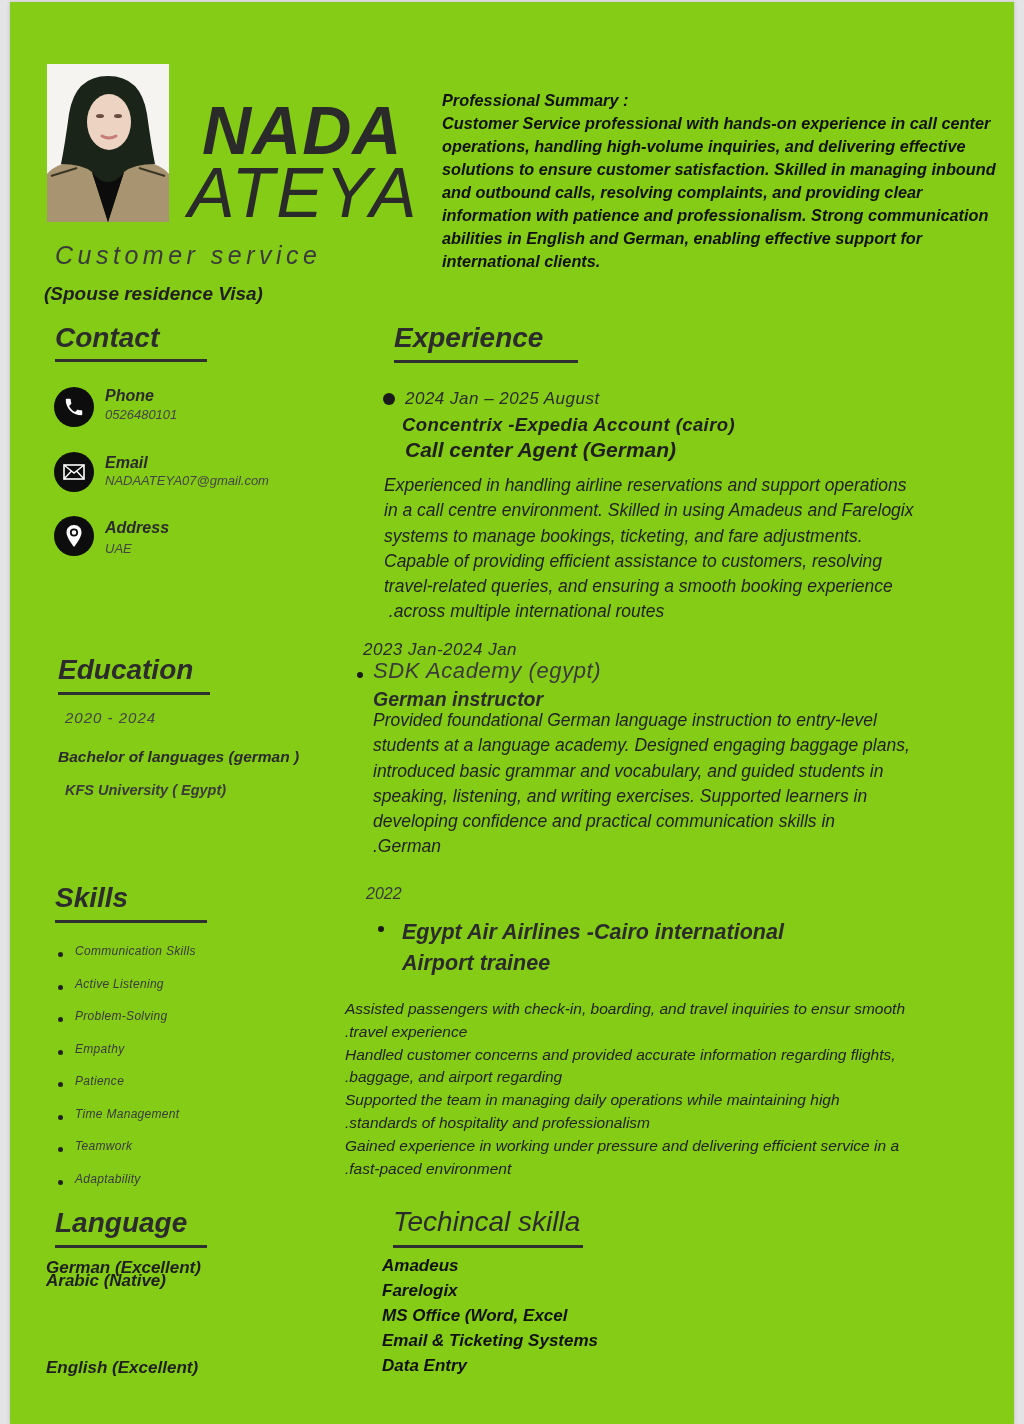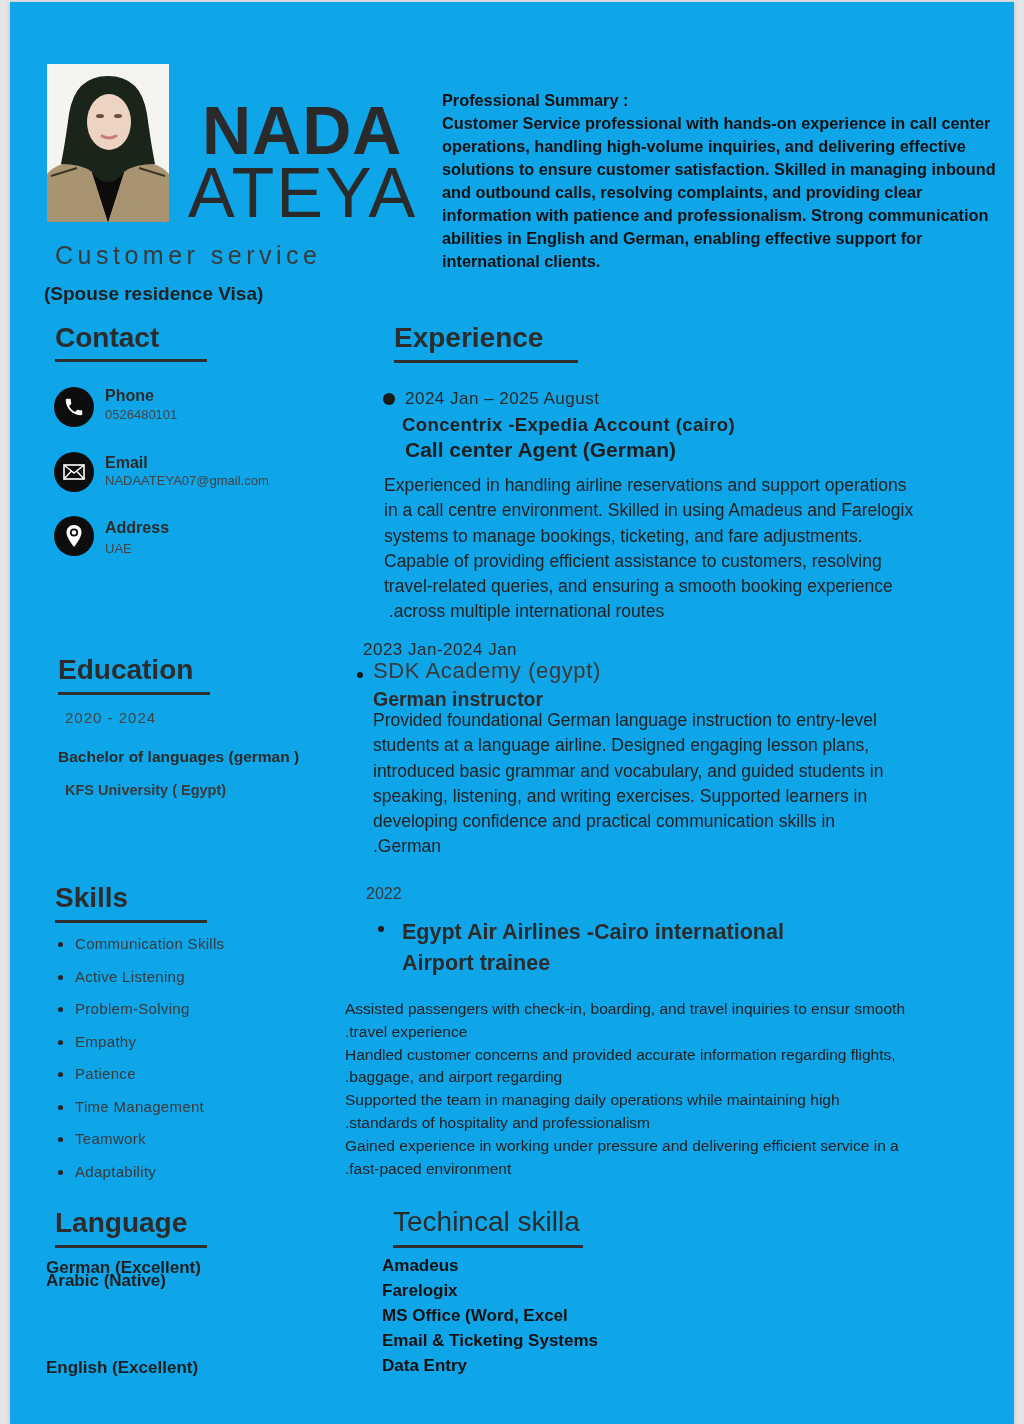--- a/index.html
+++ b/index.html
@@ -4,22 +4,23 @@
 <style>
   html, body { margin: 0; padding: 0; }
   body {
     width: 1024px; height: 1424px; position: relative; overflow: hidden;
     background: #e4e4e6;
     font-family: "Liberation Sans", sans-serif;
     color: #2b2b2b;
   }
   .page {
     position: absolute; left: 10px; top: 2px; width: 1004px; height: 1422px;
-    background: #0ea5e9;
+    background: #84cc16;
     box-shadow: 0 0 4px rgba(0,0,0,0.18);
+    font-style: italic;
   }
   .abs { position: absolute; }
 
   
   .photo { left: 37px; top: 62px; width: 122px; height: 158px; background: #f4f3ef; overflow: hidden; }
   .name1 { left: 192px; top: 92px; font-size: 68px; font-weight: bold; letter-spacing: 1px; color: #2a2a2a; line-height: 72px; }
   .name2 { left: 178px; top: 155px; font-size: 70px; font-weight: normal; letter-spacing: 2px; color: #2a2a2a; line-height: 72px; }
   .role { left: 45px; top: 239px; font-size: 25px; letter-spacing: 4.5px; color: #3a3a3a; }
   .visa { left: 34px; top: 281px; font-size: 19px; font-weight: bold; color: #1f1f1f; }
 
@@ -34,21 +35,21 @@
   .c-label { font-size: 16px; font-weight: bold; color: #2b2b2b; }
   .c-value { font-size: 13px; color: #444; }
 
   
   .edu-years { font-size: 15px; color: #444; letter-spacing: 1px; }
   .edu-degree { font-size: 15.5px; font-weight: bold; color: #2b2b2b; }
   .edu-school { font-size: 14.5px; font-weight: bold; color: #3a3a3a; }
 
   
   .skills { left: 44px; top: 933px; margin: 0; padding: 0; list-style: none; }
-  .skills li { font-size: 15px; color: #3a3a3a; height: 32.5px; display: flex; align-items: flex-start; letter-spacing: 0.3px; }
+  .skills li { font-size: 12px; color: #3a3a3a; height: 32.5px; display: flex; align-items: center; letter-spacing: 0.3px; }
   .skills li .dot { width: 5px; height: 5px; border-radius: 50%; background: #222; margin: 7px 12px 0 4px; flex: none; }
 
   
   .lang { font-size: 17px; font-weight: bold; color: #1f1f1f; }
 
   
   .exp-date { font-size: 17px; color: #2b2b2b; letter-spacing: 0.5px; }
   .exp-company { font-size: 18.5px; font-weight: bold; color: #1f1f1f; letter-spacing: 0.4px; }
   .exp-role { font-size: 21px; font-weight: bold; color: #1f1f1f; }
   .exp-desc { font-size: 17.5px; color: #222; line-height: 25.3px; }
@@ -189,21 +190,21 @@
     <div>travel-related queries, and ensuring a smooth booking experience</div>
     <div style="white-space:pre;"> .across multiple international routes</div>
   </div>
 
   <div class="abs exp-date" style="left:353px; top:638px;">2023 Jan-2024 Jan</div>
   <div class="abs small-dot" style="left:347px; top:670px;"></div>
   <div class="abs" style="left:363px; top:656px; font-size:22px; color:#3a3a3a; letter-spacing:0.6px;">SDK Academy (egypt)</div>
   <div class="abs" style="left:363px; top:686px; font-size:19.5px; font-weight:bold; color:#2b2b2b;">German instructor</div>
   <div class="abs exp-desc" style="left:363px; top:706px; width:620px;">
     <div>Provided foundational German language instruction to entry-level</div>
-    <div>students at a language airline. Designed engaging lesson plans,</div>
+    <div>students at a language academy. Designed engaging baggage plans,</div>
     <div>introduced basic grammar and vocabulary, and guided students in</div>
     <div>speaking, listening, and writing exercises. Supported learners in</div>
     <div>developing confidence and practical communication skills in</div>
     <div>.German</div>
   </div>
 
   <div class="abs" style="left:356px; top:883px; font-size:16px; color:#3a3a3a;">2022</div>
   <div class="abs small-dot" style="left:368px; top:924px;"></div>
   <div class="abs" style="left:392px; top:915px; font-size:21.5px; font-weight:bold; color:#2b2b2b; line-height:31px;">
     <div>Egypt Air Airlines -Cairo international</div>

